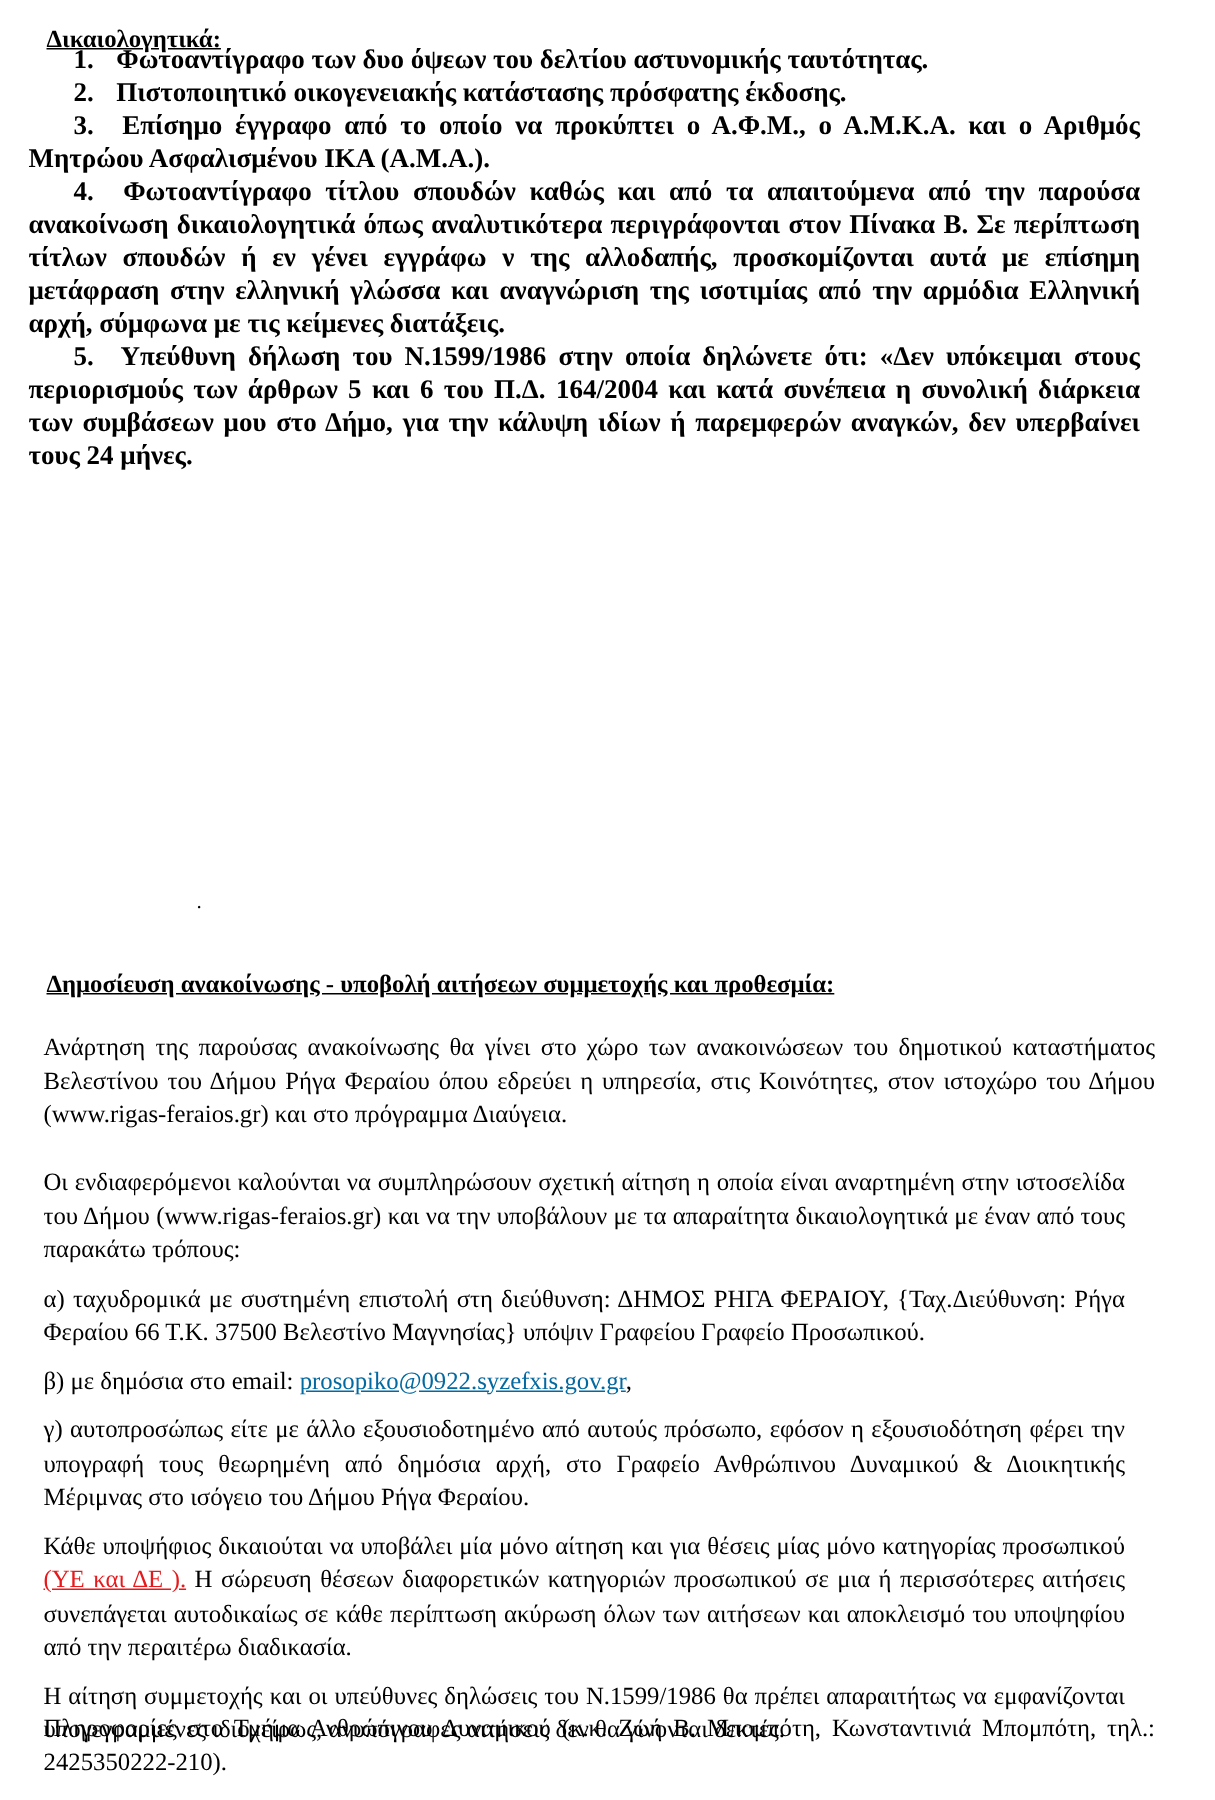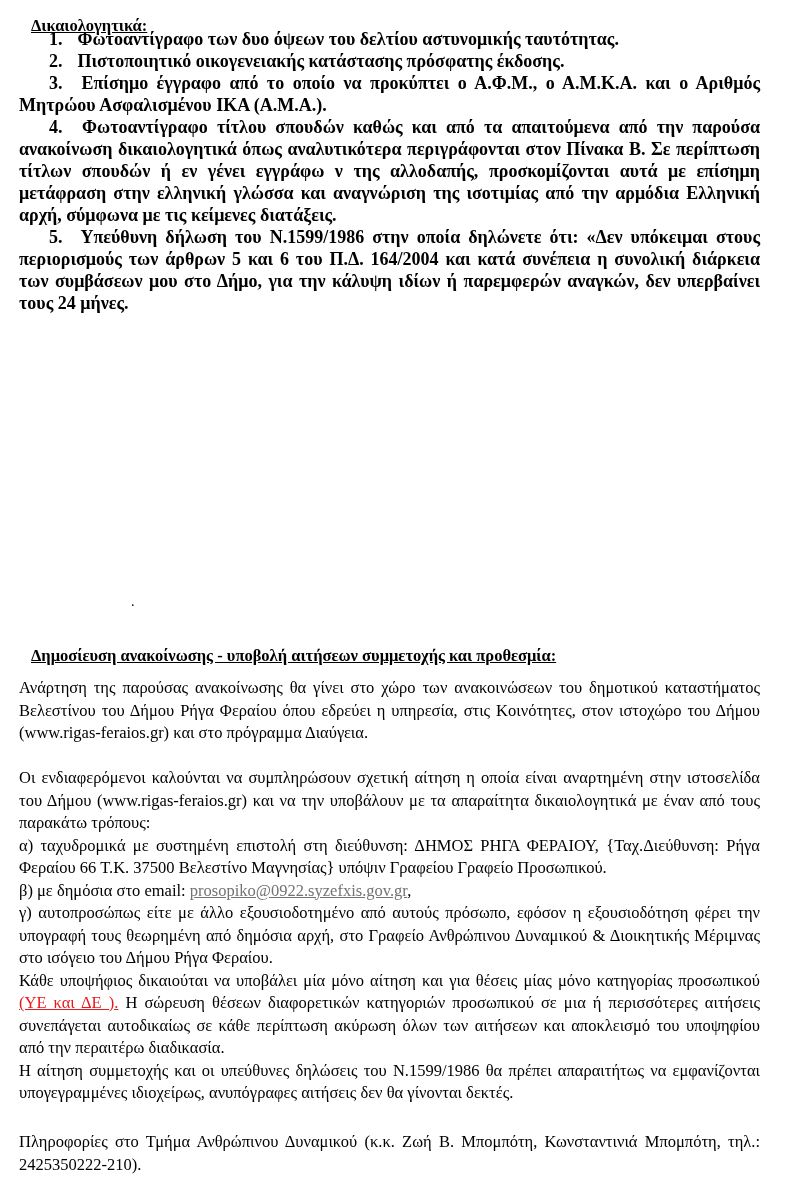--- a/index.html
+++ b/index.html
@@ -56,27 +56,27 @@
       left: 112px;
       top: 594px;
       font-size: 14px;
       line-height: 16px;
     }
     #heading2 { position: absolute; top: 633px; left: 0; }
     .body-text {
       font-size: 16.5px;
       line-height: 22.5px;
       text-align: justify;
-      margin: 0;
+      margin: 10px;
     }
     #para-publish { position: absolute; top: 677px; left: 0; width: 741px; }
     #para-submit { position: absolute; top: 767px; left: 0; width: 741px; }
     #para-info { position: absolute; top: 1131px; left: 0; width: 741px; }
     .email-link {
-      color: #737373;
+      color: #0369a1;
       text-decoration: underline;
     }
     .red-text {
       color: #e8191c;
       text-decoration: underline;
     }
   </style>
 </head>
 <body>
 

